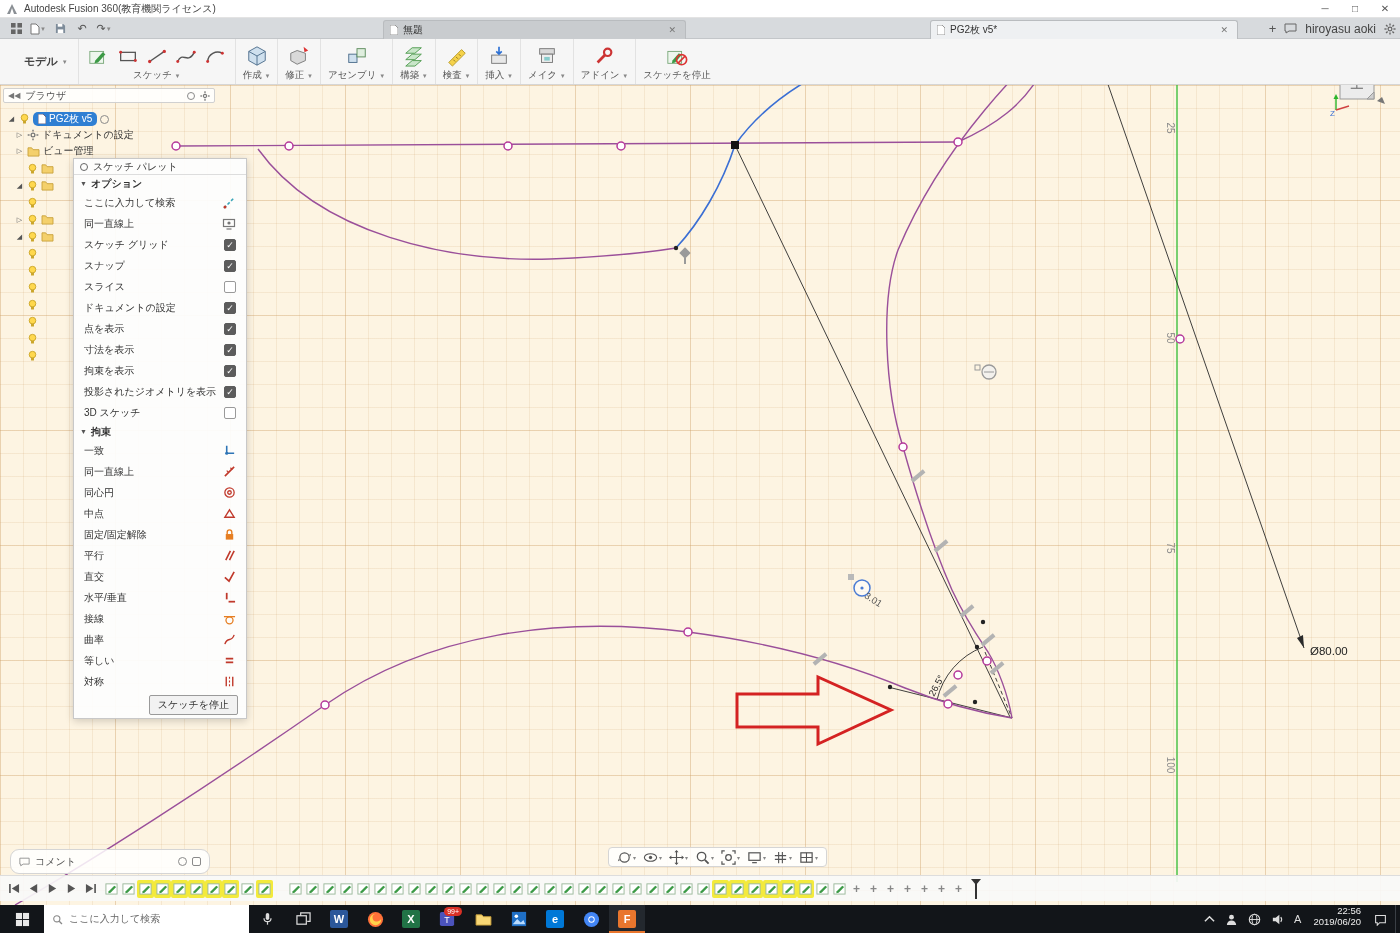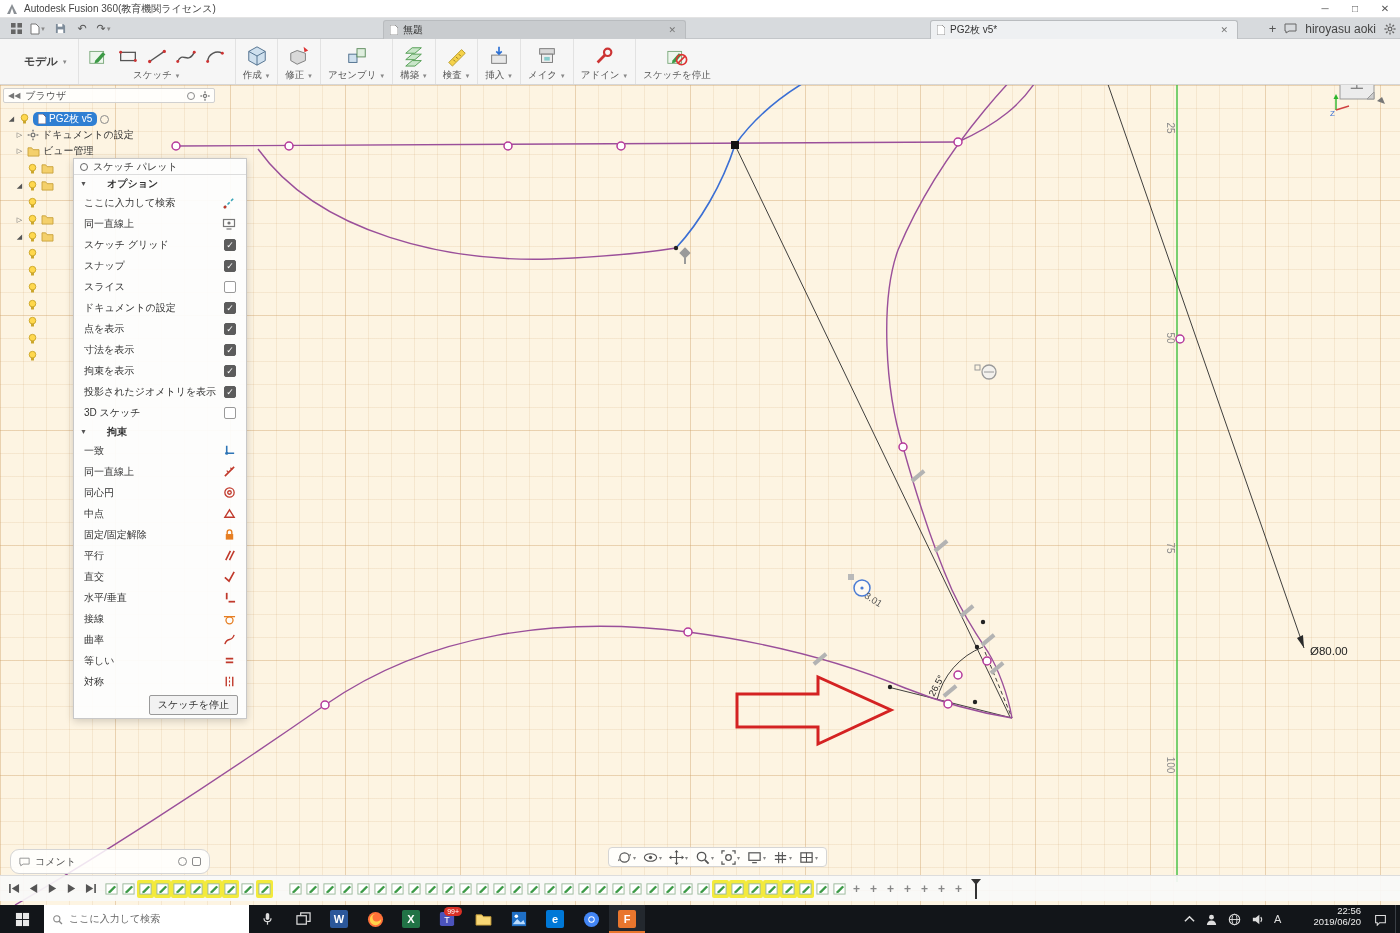--- a/index.html
+++ b/index.html
@@ -64,21 +64,21 @@
   .rootname { background:#2f7fd3; color:#fff; padding:0 5px; height:14px; line-height:14px;
     border-radius:5px; display:inline-flex; align-items:center; gap:3px; }
   .tree-rest .trow { height:17px; }
 
   
   .palette { position:absolute; left:73px; top:73px; width:174px; z-index:6;
     background:rgba(253,253,253,0.94); border:1px solid #c8c8c8;
     box-shadow:0 2px 8px rgba(0,0,0,0.18); font-size:10px; }
   .pal-head { height:16px; display:flex; align-items:center; gap:5px; padding:0 6px;
     border-bottom:1px solid #ddd; color:#444; }
-  .pal-sec { height:17px; display:flex; align-items:center; gap:20px; padding:0 6px;
+  .pal-sec { height:17px; display:flex; align-items:center; gap:4px; padding:0 6px;
     font-weight:bold; color:#333; }
   .pal-sec .car { font-size:7px; color:#555; }
   .pal-row { height:21px; display:flex; align-items:center; padding:0 10px; color:#333; }
   .pal-row .lbl { flex:1; }
   .cb { width:12px; height:12px; border:1px solid #9a9a9a; border-radius:2px; background:#fff; }
   .cb.on { background:#5c5c5c; border-color:#5c5c5c; color:#fff; font-size:9px; line-height:11px; text-align:center; }
   .pal-foot { height:26px; display:flex; align-items:center; justify-content:flex-end; padding:0 8px; }
   .stop-btn { border:1px solid #9a9a9a; background:#f2f2f2; padding:2px 8px; font-size:10px; color:#333; border-radius:2px; }
 
   
@@ -110,21 +110,21 @@
   .taskbar { height:28px; background:#121519; display:flex; align-items:stretch; color:#eee; }
   .tb-start { width:44px; display:flex; align-items:center; justify-content:center; }
   .tb-search { width:205px; background:#fff; display:flex; align-items:center; gap:6px;
     padding:0 8px; color:#666; font-size:10px; }
   .tb-ico { width:36px; display:flex; align-items:center; justify-content:center; position:relative; }
   .tb-ico.active { background:#23282e; box-shadow:inset 0 -2px 0 #e9762d; }
   .badge { position:absolute; right:3px; top:2px; background:#d93025; color:#fff; font-size:7px;
     border-radius:6px; padding:0 3px; line-height:9px; }
   .tb-spacer { flex:1; }
   .tray { display:flex; align-items:center; gap:10px; padding:0 8px; font-size:10px; color:#ddd; }
-  .clock { text-align:right; font-size:9.5px; line-height:11px; padding:0 4px;margin-left:20px; }
+  .clock { text-align:right; font-size:9.5px; line-height:11px; padding:0 4px; }
   .show-desk { width:5px; border-left:1px solid #3a3f45; }
   .appbox { width:18px; height:18px; border-radius:2px; display:flex; align-items:center; justify-content:center;
     color:#fff; font-size:11px; font-weight:bold; }
 </style>
 </head>
 <body>
 
 <div class="titlebar">
   <span class="ic logo">
     <svg width="12" height="12" viewBox="0 0 12 12">

